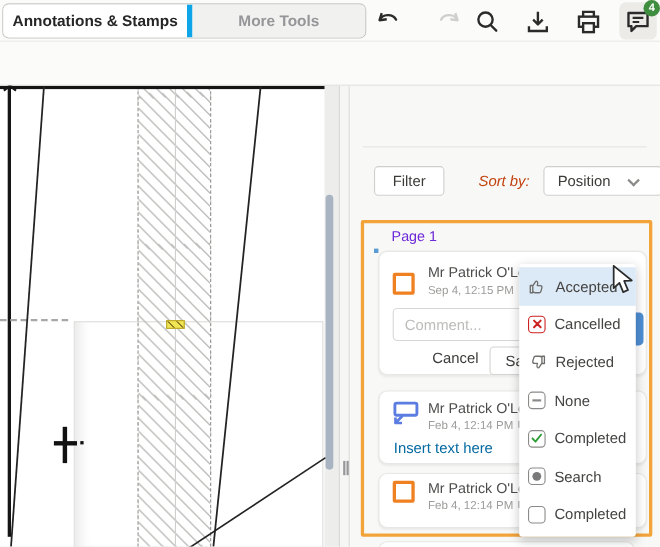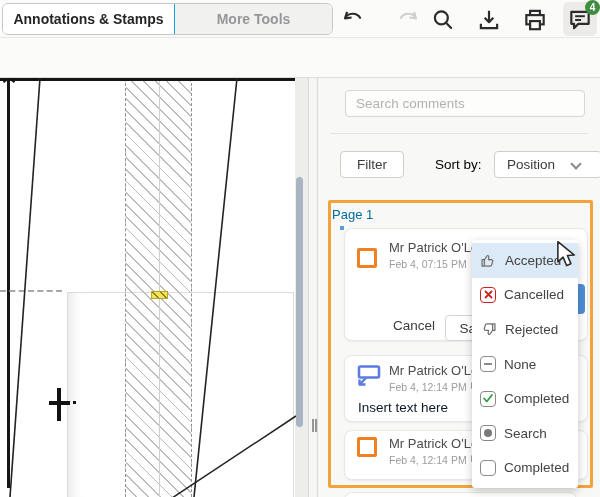--- a/index.html
+++ b/index.html
@@ -7,21 +7,21 @@
               font-family:"Liberation Sans", sans-serif; }
   .abs { position:absolute; }
   svg { display:block; }
 
   
   #row1 { left:0; top:0; width:600px; height:38px; background:#fbfbf9; border-bottom:1px solid #e7e7e5; }
   #row2 { left:0; top:38px; width:600px; height:40px; background:#fbfbf9; border-bottom:1px solid #dcdcda; }
   .tabgroup { left:2px; top:3px; width:331px; height:32px; border:1px solid #c7c7c5; border-radius:6px;
               display:flex; overflow:hidden; background:#fff; }
   .tab { display:flex; align-items:center; justify-content:center; font-size:14px; font-weight:700; }
-  .tab.active { width:172px; background:#fff; border-right:1px solid #0ea5e9; color:#262626; }
+  .tab.active { width:172px; background:#fff; border-right:5px solid #0ea5e9; color:#262626; }
   .tab.inactive { flex:1; background:#f1f1ef; color:#96969a; }
   .toolbtn { top:45px; width:26px; height:26px; }
   .icon24 { top:7px; width:26px; height:26px; }
   .sep { top:44px; width:1px; height:28px; background:#d8d8d6; }
   .selpill { left:172px; top:41px; width:34px; height:34px; background:#e9e9e7; border-radius:6px; }
   .cmtpill { left:563px; top:2px; width:34px; height:34px; background:#ecebe8; border-radius:6px; }
   .badge { left:585px; top:0px; width:15px; height:15px; border-radius:50%; background:#3f8d3f;
            color:#fff; font-size:10px; font-weight:700; display:flex; align-items:center; justify-content:center; }
 
   
@@ -49,39 +49,39 @@
               border-left:1px solid #d8d8d6; border-right:1px solid #d8d8d6; }
   .grip { top:341px; width:2px; height:13px; background:#96969a; }
 
   
   #panel { left:318px; top:78px; width:282px; height:419px; background:#f8f8f6; }
   .search { left:27px; top:12px; width:240px; height:27px; background:#fdfdfc; border:1px solid #d6d6d4;
             border-radius:4px; font-size:13.5px; color:#b2b2b0; padding-left:10px; display:flex; align-items:center; }
   .pdivider { left:12px; top:55px; width:258px; height:1px; background:#e4e4e2; }
   .filterbtn { left:22px; top:73px; width:64px; height:27px; background:#fff; border:1px solid #cfcfcd;
                border-radius:4px; font-size:13.5px; color:#3b3b39; display:flex; align-items:center; justify-content:center; }
-  .sortlabel { left:117px; top:79px; font-size:13.5px; color:#000000; }
+  .sortlabel { left:117px; top:79px; font-size:13.5px; color:#c2410c;font-style:italic; }
   .select { left:176px; top:73px; width:108px; height:27px; background:#fff; border:1px solid #cfcfcd;
             border-radius:4px; font-size:13.5px; color:#3b3b39; display:flex; align-items:center; padding-left:12px; }
   .chev { left:254px; top:82px; width:8px; height:8px; border-right:2px solid #8a8a88; border-bottom:2px solid #8a8a88;
           transform:rotate(45deg); }
 
   .page1box { left:10px; top:122px; width:265px; height:288px; border:3px solid #f2a33a; border-radius:2px; }
-  .sectitle { left:14px; top:129px; font-size:13px; color:#0369a1; }
+  .sectitle { left:38px; top:129px; font-size:13px; color:#6d28d9; }
   .bluedot { left:22px; top:148px; width:4px; height:4px; background:#5b9bd5; }
 
   .card { background:#fff; border:1px solid #e7e7e5; border-radius:8px; box-shadow:0 1px 2px rgba(0,0,0,0.06); }
   #card1 { left:26px; top:150px; width:244px; height:113px; }
   #card2 { left:26px; top:277px; width:244px; height:67px; }
   #card3 { left:26px; top:352px; width:244px; height:50px; }
   #card4 { left:26px; top:414px; width:233px; height:10px; border-radius:8px 8px 0 0; }
   .annrect { width:20px; height:20px; border:3.5px solid #ef8123; border-radius:2px; background:#fff; }
   .cname { font-size:13px; color:#4c4c4a; white-space:nowrap; }
   .cdate { font-size:10.5px; color:#9c9c9a; white-space:nowrap; }
-  .cbody { font-size:13.5px; color:#0f172a;text-align:center; }
+  .cbody { font-size:13.5px; color:#0369a1;text-align:center; }
   .cinput { left:12px; top:51px; width:214px; height:30px; border:1px solid #d8d8d6; border-radius:4px;
             background:#fff; font-size:13.5px; color:#bcbcba; display:flex; align-items:center; padding-left:10px; }
   .cancel { left:48px; top:89px; font-size:13.5px; color:#3b3b39; }
   .savebtn { left:100px; top:86px; width:60px; height:26px; background:#fff; border:1px solid #d4d4d2; border-radius:4px;
              font-size:13.5px; color:#3b3b39; display:flex; align-items:center; justify-content:center; }
   .bluebtn { left:216px; top:55px; width:24px; height:30px; background:#4e8ed4; border-radius:4px; }
   .bubbleglyph { width:11px; height:10px; }
 
   
   #menu { left:154px; top:162px; width:106px; height:248px; background:#fff; border-radius:3px;
@@ -230,36 +230,36 @@
   <div class="abs docscroll"></div>
 </div>
 
 <div class="abs" id="splitter">
   <div class="abs grip" style="left:2.5px"></div>
   <div class="abs grip" style="left:5.5px"></div>
 </div>
 
 <div class="abs" id="panel">
 
-  <div class="abs search">Search comments</div>
   <div class="abs pdivider"></div>
 
   <div class="abs filterbtn">Filter</div>
   <div class="abs sortlabel">Sort by:</div>
   <div class="abs select">Position</div>
   <div class="abs chev"></div>
 
   <div class="abs page1box"></div>
   <div class="abs sectitle">Page 1</div>
   <div class="abs bluedot"></div>
 
   <div class="abs card" id="card1">
     <div class="abs annrect" style="left:12px;top:19px"></div>
     <div class="abs cname" style="left:44px;top:11px">Mr Patrick O'Le</div>
-    <div class="abs cdate" style="left:44px;top:29px">Feb 4, 07:15 PM</div>
+    <div class="abs cdate" style="left:44px;top:29px">Sep 4, 12:15 PM</div>
+    <div class="abs cinput">Comment...</div>
     <div class="abs bluebtn"></div>
     <div class="abs cancel">Cancel</div>
     <div class="abs savebtn">Save</div>
   </div>
 
   <div class="abs card" id="card2">
     <svg class="abs" style="left:10px;top:8px" width="27" height="25" viewBox="0 0 27 25">
       <rect x="4" y="2.5" width="20" height="11" rx="1.5" fill="none" stroke="#5b7ce0" stroke-width="2.6"></rect>
       <path d="M11 14 L4.5 20.5 M4.5 15.5 V20.5 H10.5" fill="none" stroke="#5b7ce0" stroke-width="2.4" stroke-linejoin="round"></path>
     </svg>

